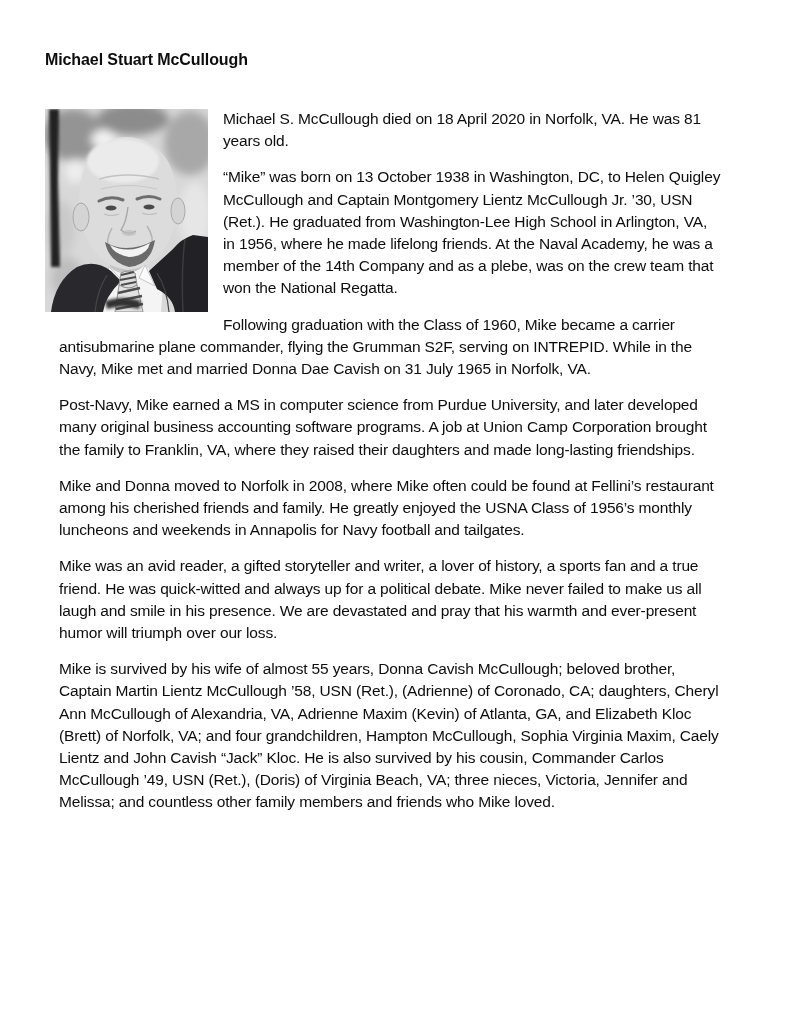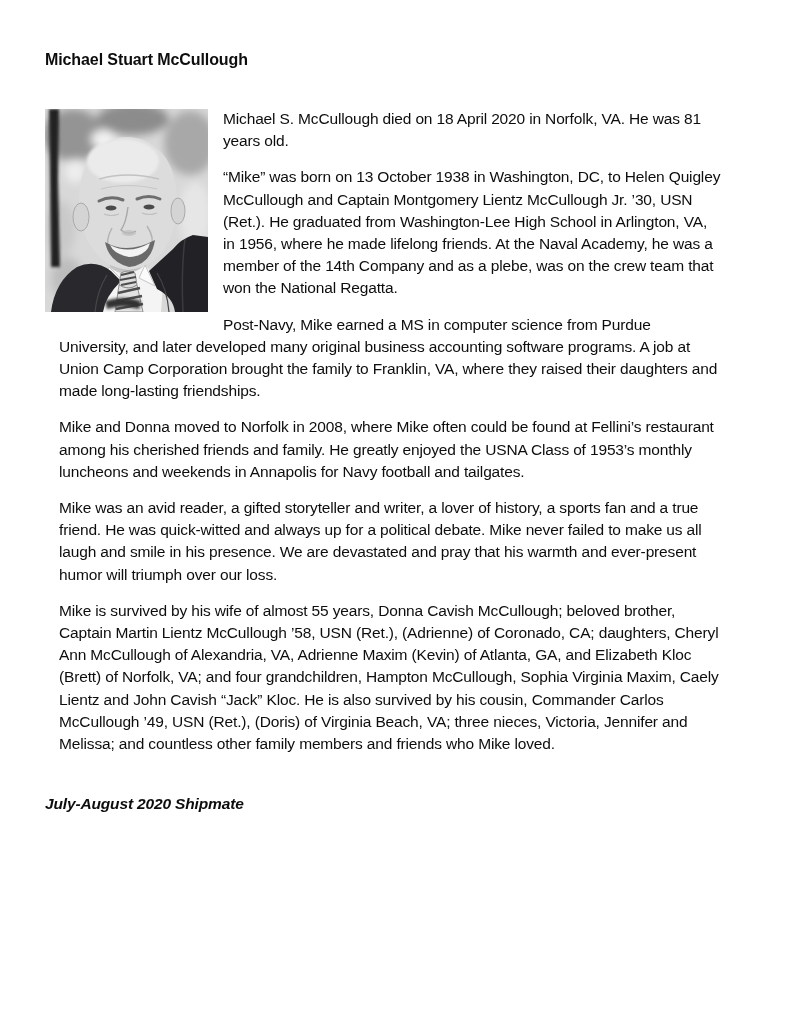--- a/index.html
+++ b/index.html
@@ -140,22 +140,23 @@
           <path d="M76,166 L89,163 M75,171 L91,168 M76,176 L91,173" stroke="#4d4d4d" stroke-width="2" fill="none"></path>
           <path d="M74,176 Q84,182 92,176 L98,203 L70,203 Z" fill="#e2e2e2" stroke="#8e8e8e" stroke-width="1"></path>
           <path d="M73,184 L95,179 M72,192 L97,187 M71,200 L98,195" stroke="#4d4d4d" stroke-width="2.4" fill="none"></path>
 
           <path d="M60,192 Q78,186 96,192 L94,200 Q78,195 62,200 Z" fill="#333333" filter="url(#soft2)"></path>
         </svg>
       </figure>
 
       <p>Michael S. McCullough died on 18 April 2020 in Norfolk, VA. He was 81 years old.</p>
       <p>“Mike” was born on 13 October 1938 in Washington, DC, to Helen Quigley McCullough and Captain Montgomery Lientz McCullough Jr. ’30, USN (Ret.). He graduated from Washington-Lee High School in Arlington, VA, in 1956, where he made lifelong friends. At the Naval Academy, he was a member of the 14th Company and as a plebe, was on the crew team that won the National Regatta.</p>
+      <p>Following graduation with the Class of 1960, Mike became a carrier antisubmarine plane commander, flying the Grumman S2F, serving on INTREPID. While in the Navy, Mike met and married Donna Dae Cavish on 31 July 1965 in Norfolk, VA.</p>
       <p>Post-Navy, Mike earned a MS in computer science from Purdue University, and later developed many original business accounting software programs. A job at Union Camp Corporation brought the family to Franklin, VA, where they raised their daughters and made long-lasting friendships.</p>
-      <p>Mike and Donna moved to Norfolk in 2008, where Mike often could be found at Fellini’s restaurant among his cherished friends and family. He greatly enjoyed the USNA Class of 1953’s monthly luncheons and weekends in Annapolis for Navy football and tailgates.</p>
+      <p>Mike and Donna moved to Norfolk in 2008, where Mike often could be found at Fellini’s restaurant among his cherished friends and family. He greatly enjoyed the USNA Class of 1956’s monthly luncheons and weekends in Annapolis for Navy football and tailgates.</p>
       <p>Mike was an avid reader, a gifted storyteller and writer, a lover of history, a sports fan and a true friend. He was quick-witted and always up for a political debate. Mike never failed to make us all laugh and smile in his presence. We are devastated and pray that his warmth and ever-present humor will triumph over our loss.</p>
       <p>Mike is survived by his wife of almost 55 years, Donna Cavish McCullough; beloved brother, Captain Martin Lientz McCullough ’58, USN (Ret.), (Adrienne) of Coronado, CA; daughters, Cheryl Ann McCullough of Alexandria, VA, Adrienne Maxim (Kevin) of Atlanta, GA, and Elizabeth Kloc (Brett) of Norfolk, VA; and four grandchildren, Hampton McCullough, Sophia Virginia Maxim, Caely Lientz and John Cavish “Jack” Kloc. He is also survived by his cousin, Commander Carlos McCullough ’49, USN (Ret.), (Doris) of Virginia Beach, VA; three nieces, Victoria, Jennifer and Melissa; and countless other family members and friends who Mike loved.</p>
     </div>
 
     <div class="footer-citation">July-August 2020 Shipmate</div>
 
   </div>
 </div>
 
 </body></html>

